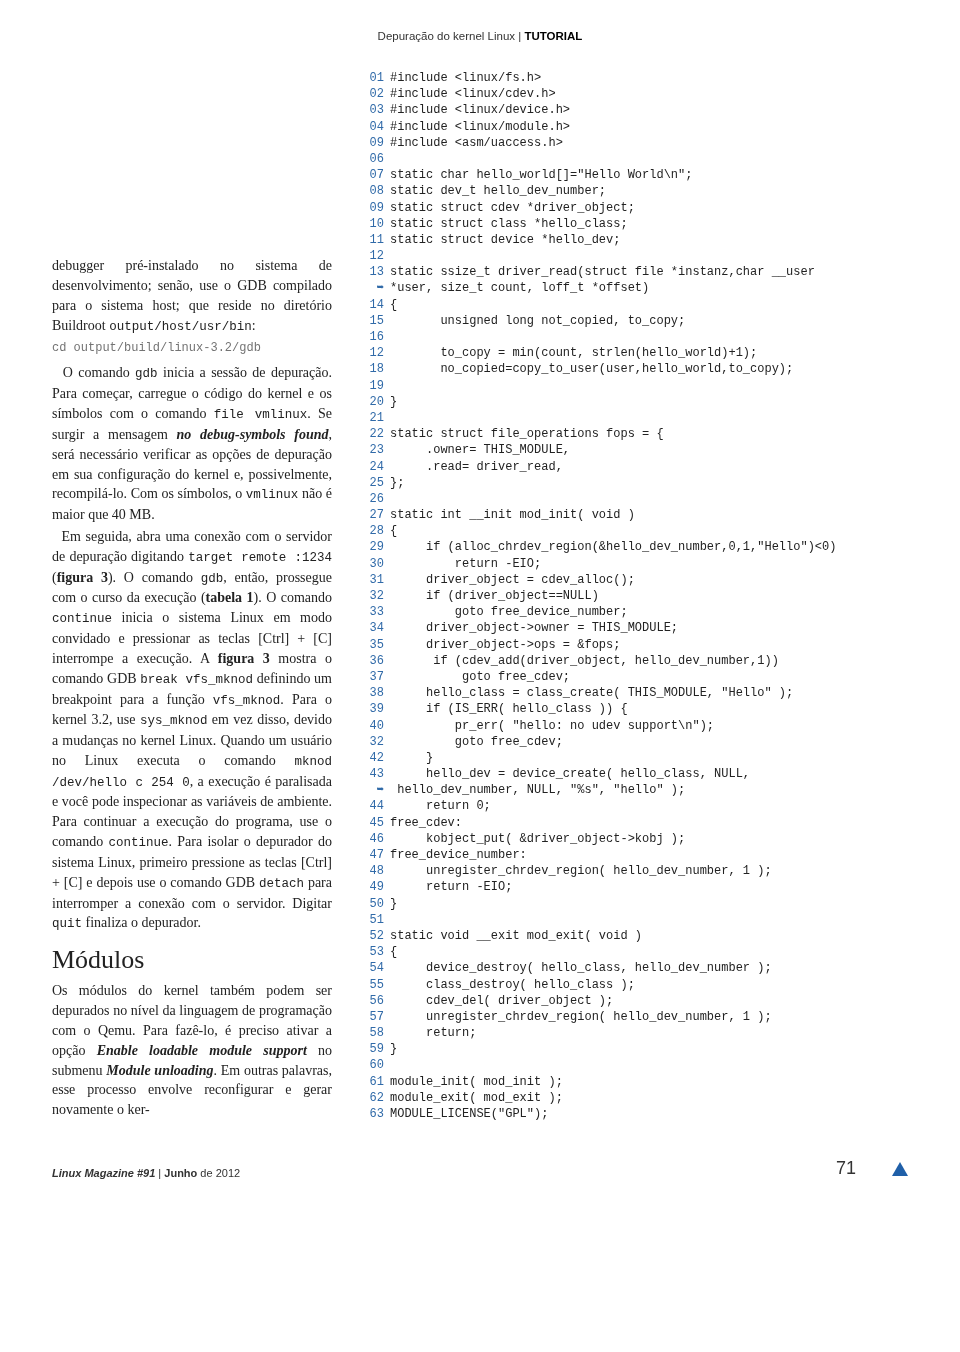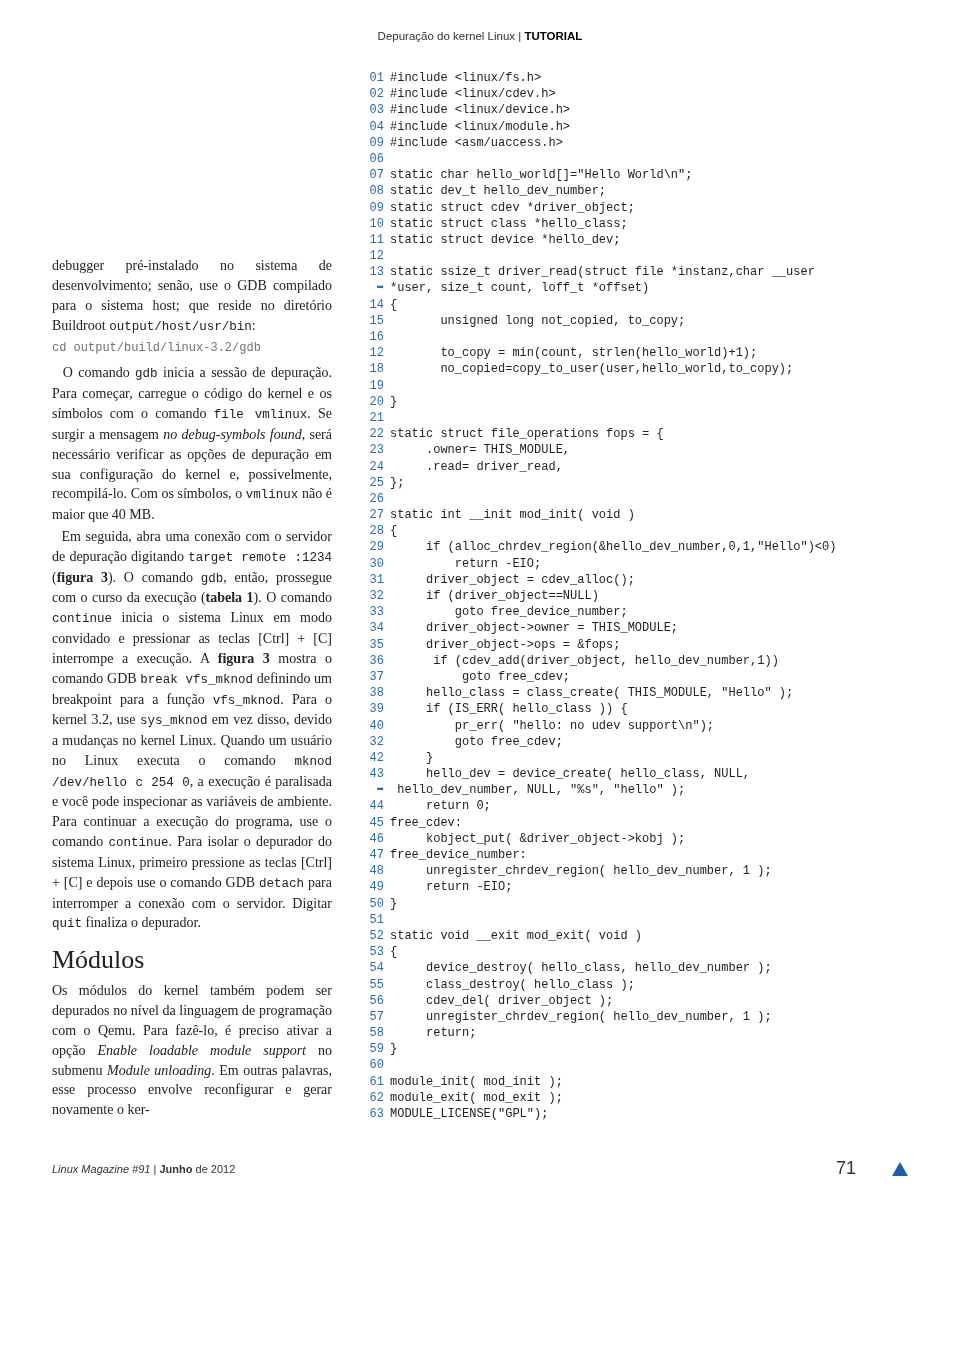--- a/index.html
+++ b/index.html
@@ -31,21 +31,21 @@
     width: 280px;
     flex-shrink: 0;
     font-size: 14px;
     line-height: 1.42;
     text-align: justify;
     hyphens: auto;
   }
   .left p { margin: 0 0 2px 0; }
   .mono { font-family: 'Courier New', monospace; font-size: 12.5px; }
   .cmd { font-family: 'Courier New', monospace; font-size: 12px; color: #737373; display: block; margin: 4px 0 6px 0; }
-  .italic { font-style: italic; }
+  .italic { font-style: italic; font-weight: bold; }
   .bold2 { font-weight: bold; }
   h2.modulos {
     font-family: Georgia, serif;
     font-size: 26px;
     font-weight: normal;
     margin: 8px 0 2px 0;
   }
   .right {
     flex: 1;
   }
@@ -60,21 +60,21 @@
     font-family: 'Courier New', monospace;
     font-size: 12px;
     line-height: 1.35;
     white-space: pre;
   }
   .ln { color: #306aa8; display: inline-block; width: 22px; text-align: right; margin-right: 6px; }
   .arrow { color: #306aa8; display: inline-block; width: 22px; text-align: right; margin-right: 6px; }
   .footer {
     display: flex;
     justify-content: space-between;
-    align-items: center;
+    align-items: flex-end;
     margin-top: 36px;
     font-family: Arial, Helvetica, sans-serif;
     font-size: 11px;
     color: #333;
   }
   .pagenum { font-size: 18px; color: #333; margin-right: 18px; }
   .footer-right { display: flex; align-items: center; gap: 18px; }
   .tri {
     width: 0; height: 0;
     border-left: 8px solid transparent;

